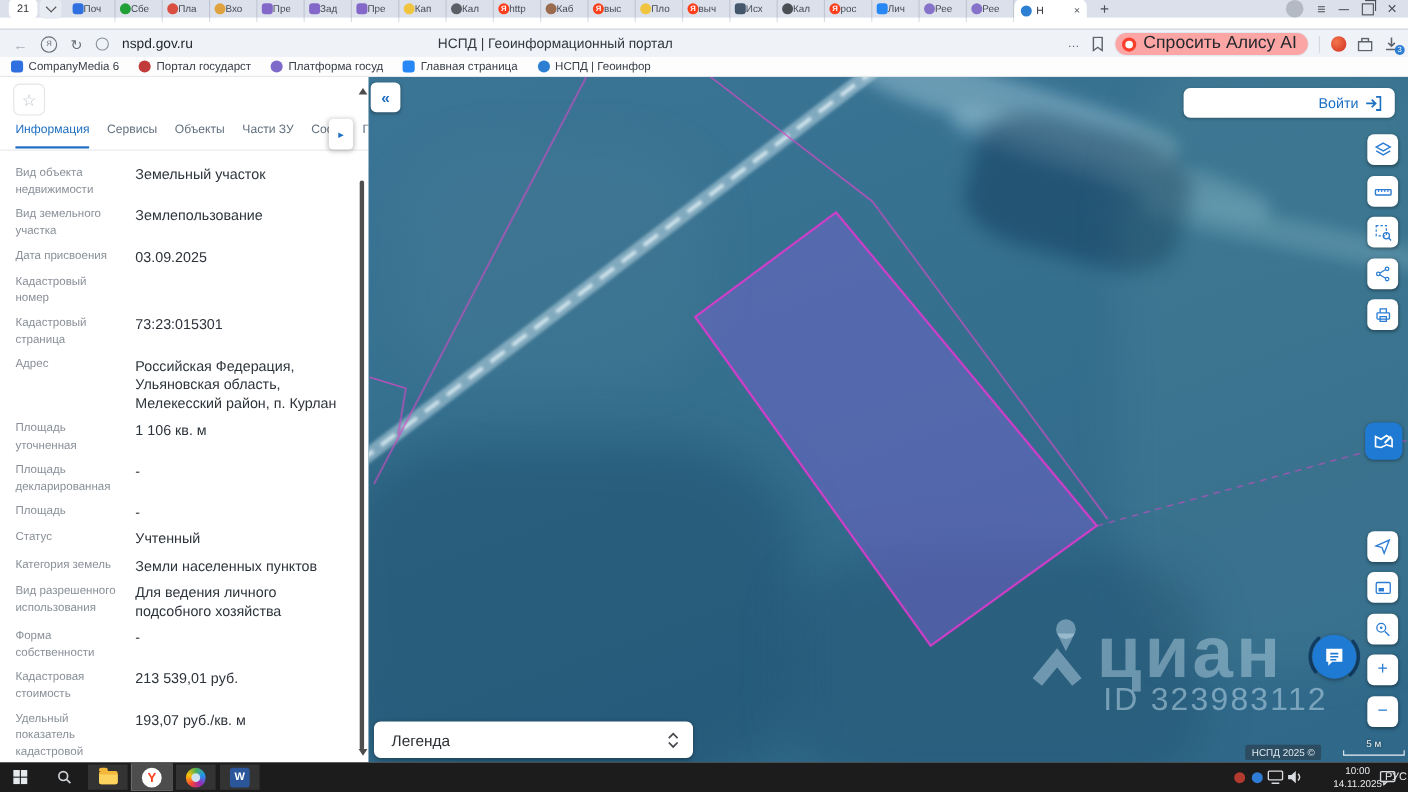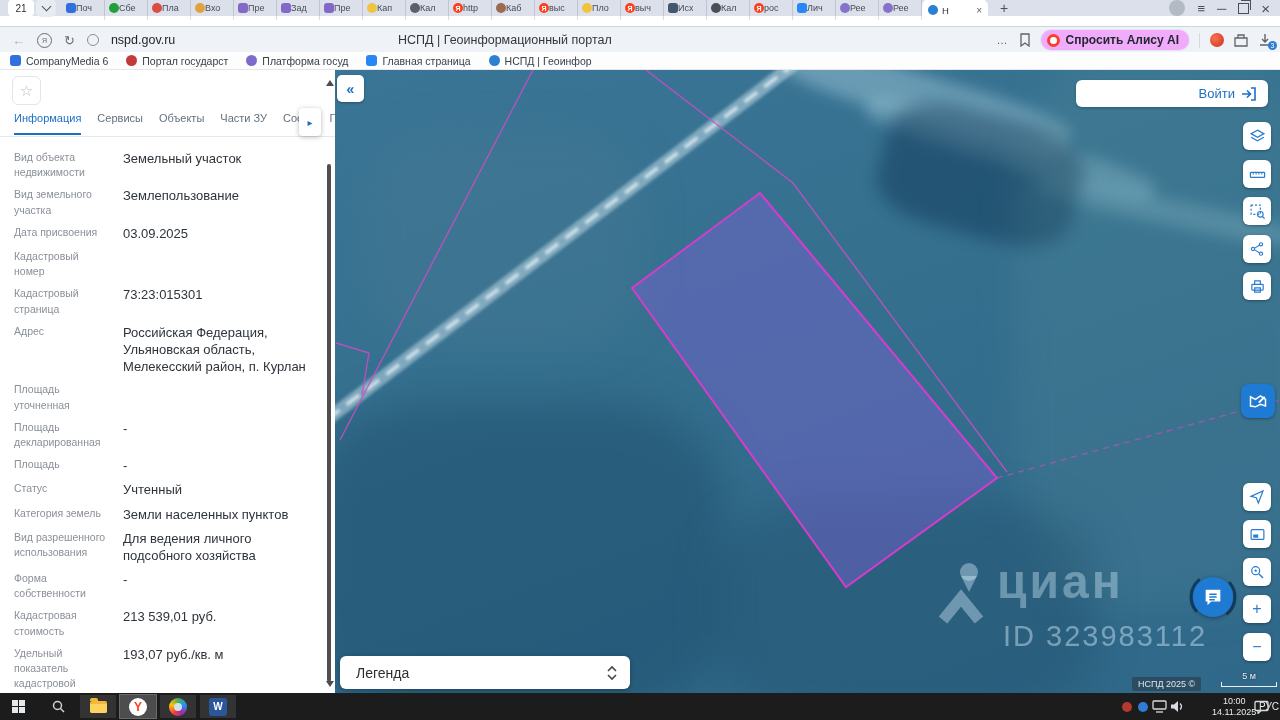--- a/index.html
+++ b/index.html
@@ -41,22 +41,22 @@
   .addr-left{position:absolute;left:12px;top:0;height:26px;display:flex;align-items:center;gap:12px;}
   .nav-g{font-size:13px;color:#6a7076;line-height:1;}
   .nav-g.dis{color:#a8aeb6;}
   .circ-ico{width:13px;height:13px;border:1.3px solid #6a7076;border-radius:50%;display:flex;
             align-items:center;justify-content:center;font-size:7px;color:#6a7076;}
   .site-ico{width:10px;height:10px;border:1.3px solid #8a9098;border-radius:50%;}
   .url{font-size:12.5px;color:#1f2429;}
   .ptitle{position:absolute;left:398px;top:6px;font-size:12.5px;color:#33383f;}
   .addr-right{position:absolute;right:8px;top:0;height:26px;display:flex;align-items:center;gap:10px;}
   .more3{font-size:11px;color:#5f646b;letter-spacing:1px;}
-  .alice{height:20px;border-radius:12px;background:#f0abfc;box-shadow:0 0 0 1px #e3e7ee;display:flex;
-         align-items:center;gap:6px;padding:0 10px 0 6px;font-size:12px;color:#24282d;font-weight:bold;}
+  .alice{height:20px;border-radius:12px;background:#fca5a5;box-shadow:0 0 0 1px #e3e7ee;display:flex;
+         align-items:center;gap:6px;padding:0 10px 0 6px;font-size:16px;color:#24282d;}
   .alicedot{width:13px;height:13px;border-radius:50%;border:3px solid #fa3e2c;box-sizing:border-box;background:#fff;}
   .vdiv{width:1px;height:15px;background:#d4d9e1;}
   .extred{width:14px;height:14px;border-radius:50%;background:radial-gradient(circle at 35% 35%,#f4764d,#d02e1f);}
   .dl{position:relative;width:14px;height:14px;}
   .badge{position:absolute;right:-5px;bottom:-3px;width:9px;height:9px;border-radius:50%;background:#2b7cd3;
          color:#fff;font-size:7px;display:flex;align-items:center;justify-content:center;}
 
   
   .bmbar{position:absolute;left:0;top:52px;width:1280px;height:18px;background:#fdfdfe;
          border-bottom:1px solid #e4e7eb;display:flex;align-items:center;gap:18px;
@@ -119,21 +119,21 @@
   .chatw{position:absolute;left:853px;top:502px;width:50px;height:50px;}
   .chatbtn{position:absolute;left:5px;top:5px;width:40px;height:40px;border-radius:50%;background:#1f7ad4;
         display:flex;align-items:center;justify-content:center;box-shadow:0 1px 4px rgba(0,0,0,.4);}
   .attrib{position:absolute;left:797px;top:607px;height:14px;line-height:14px;padding:0 6px;
         background:rgba(40,52,64,.55);color:#dfe7ee;font-size:9px;border-radius:2px;}
   .scale{position:absolute;left:886px;top:601px;width:56px;text-align:center;color:#f0f4f8;font-size:9px;
         text-shadow:0 0 2px rgba(0,0,0,.7);}
   .scale .bar{height:4px;border-left:1px solid rgba(255,255,255,.9);border-right:1px solid rgba(255,255,255,.9);
         border-bottom:1px solid rgba(255,255,255,.9);margin-top:1px;}
   .wm{position:absolute;left:598px;top:488px;width:350px;height:130px;pointer-events:none;}
-  .wm .brand{position:absolute;left:64px;top:-4px;font-size:48px;font-weight:bold;letter-spacing:3px;
+  .wm .brand{position:absolute;left:64px;top:-4px;font-size:66px;font-weight:bold;letter-spacing:3px;
         color:rgba(208,232,246,.40);}
   .wm .wid{position:absolute;left:70px;top:62px;font-size:29px;font-weight:normal;letter-spacing:2px;
         color:rgba(205,230,244,.48);}
 
   
   .taskbar{position:absolute;left:0;top:693px;width:1280px;height:27px;background:#1c1c1c;}
   .tbtn{position:absolute;top:2px;width:36px;height:23px;display:flex;align-items:center;justify-content:center;
         background:#333;}
   .tbtn.hl{background:#4d4d4d;outline:1px solid #6a6a6a;}
   .folder{width:17px;height:12px;background:#f3b73a;border-radius:2px;position:relative;}
@@ -383,20 +383,21 @@
           <div class="fvalue">73:23:015301</div>
         </div>
 
         <div class="frow">
           <div class="flabel">Адрес</div>
           <div class="fvalue">Российская Федерация, Ульяновская область, Мелекесский район, п. Курлан</div>
         </div>
 
         <div class="frow">
           <div class="flabel">Площадь уточненная</div>
+          <div class="fvalue">1 106 кв. м</div>
         </div>
 
         <div class="frow">
           <div class="flabel">Площадь декларированная</div>
           <div class="fvalue">-</div>
         </div>
 
         <div class="frow">
           <div class="flabel">Площадь</div>
           <div class="fvalue">-</div>

